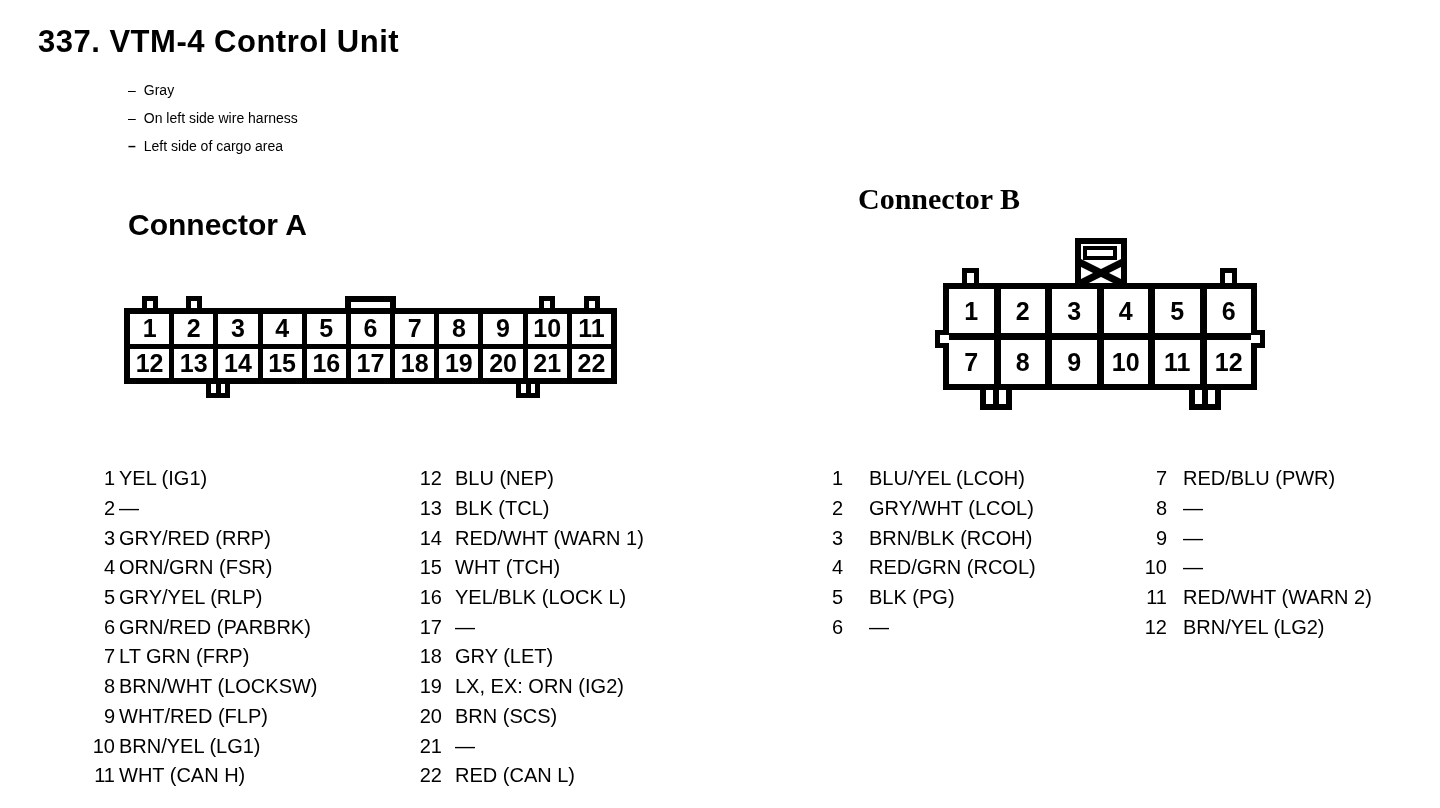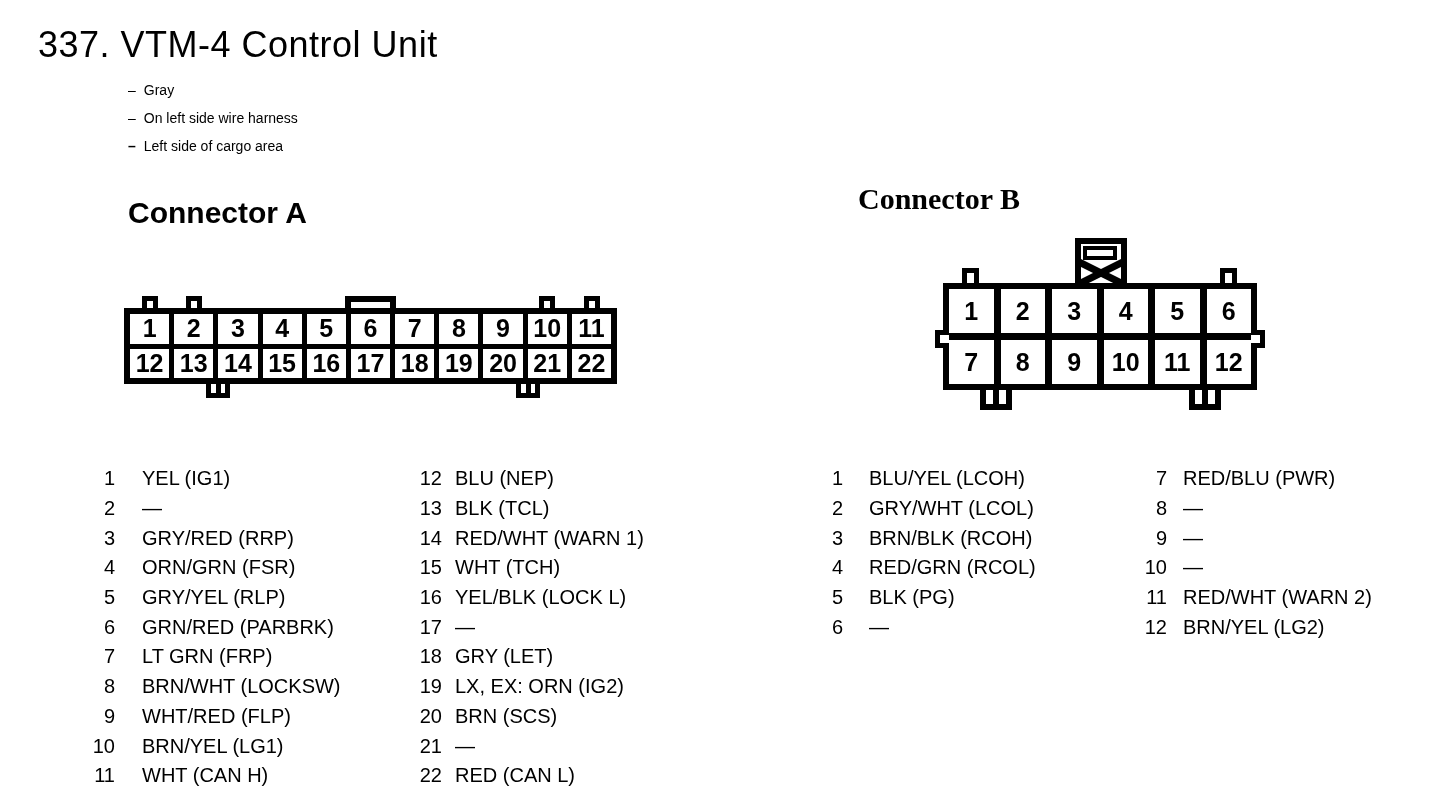--- a/index.html
+++ b/index.html
@@ -1,26 +1,26 @@
 <!DOCTYPE html>
 <html><head>
 <meta charset="utf-8">
 <style>
   html,body{margin:0;padding:0;background:#fff;}
   body{width:1440px;height:808px;position:relative;overflow:hidden;
        font-family:"Liberation Sans",sans-serif;color:#000;}
   .abs{position:absolute;}
 
   
-  .title{left:38px;top:24px;font-size:36px;font-weight:normal;letter-spacing:0.5px;}
+  .title{left:38px;top:24px;font-size:31px;font-weight:bold;letter-spacing:0.5px;}
   .bullets{left:128px;top:76px;font-size:14px;line-height:28px;}
   .bullet .dash{margin-right:8px;}
   .bullet:nth-child(3) .dash{font-weight:bold;}
   .conn-heading{font-size:30px;font-weight:bold;}
-  .heading-a{left:128px;top:196px;text-align:center;}
+  .heading-a{left:128px;top:208px;text-align:center;}
   .heading-b{left:858px;top:182px;font-family:Liberation Serif, serif;}
 
   
   .shell{position:absolute;background:#000;border:6px solid #000;box-sizing:border-box;
          display:grid;grid-auto-flow:row;}
   .cell{background:#fff;display:flex;align-items:center;justify-content:center;
         font-weight:bold;font-size:25px;}
   .tab{position:absolute;background:#fff;border:5px solid #000;border-bottom:none;box-sizing:border-box;}
   .wide-tab{position:absolute;background:#fff;border:6px solid #000;border-bottom:none;box-sizing:border-box;}
   .bottom-tab{position:absolute;background:#fff;border:5px solid #000;border-top:none;box-sizing:border-box;}
@@ -39,21 +39,21 @@
          grid-template-columns:repeat(6,1fr);grid-template-rows:1fr 1fr;gap:7px;}
   .box-b .cell{font-size:25px;}
   .latch{position:absolute;left:147px;top:0;width:52px;height:52px;
          background:#fff;border:6px solid #000;box-sizing:border-box;}
 
   
   .plist{font-size:20px;}
   .prow{display:flex;height:29.7px;align-items:center;}
   .pnum{display:inline-block;width:60px;text-align:right;flex:none;}
   .plabel{white-space:nowrap;}
-  .list-a1{left:55px;top:464px;}  .list-a1 .plabel{margin-left:27px;}
+  .list-a1{left:55px;top:464px;}  .list-a1 .plabel{margin-left:4px;}
   .list-a2{left:382px;top:464px;} .list-a2 .plabel{margin-left:13px;}
   .list-b1{left:783px;top:464px;} .list-b1 .plabel{margin-left:26px;}
   .list-b2{left:1107px;top:464px;}.list-b2 .plabel{margin-left:16px;}
 </style>
 </head>
 <body>
 
 <div class="abs title">337. VTM-4 Control Unit</div>
 
 <div class="abs bullets">

